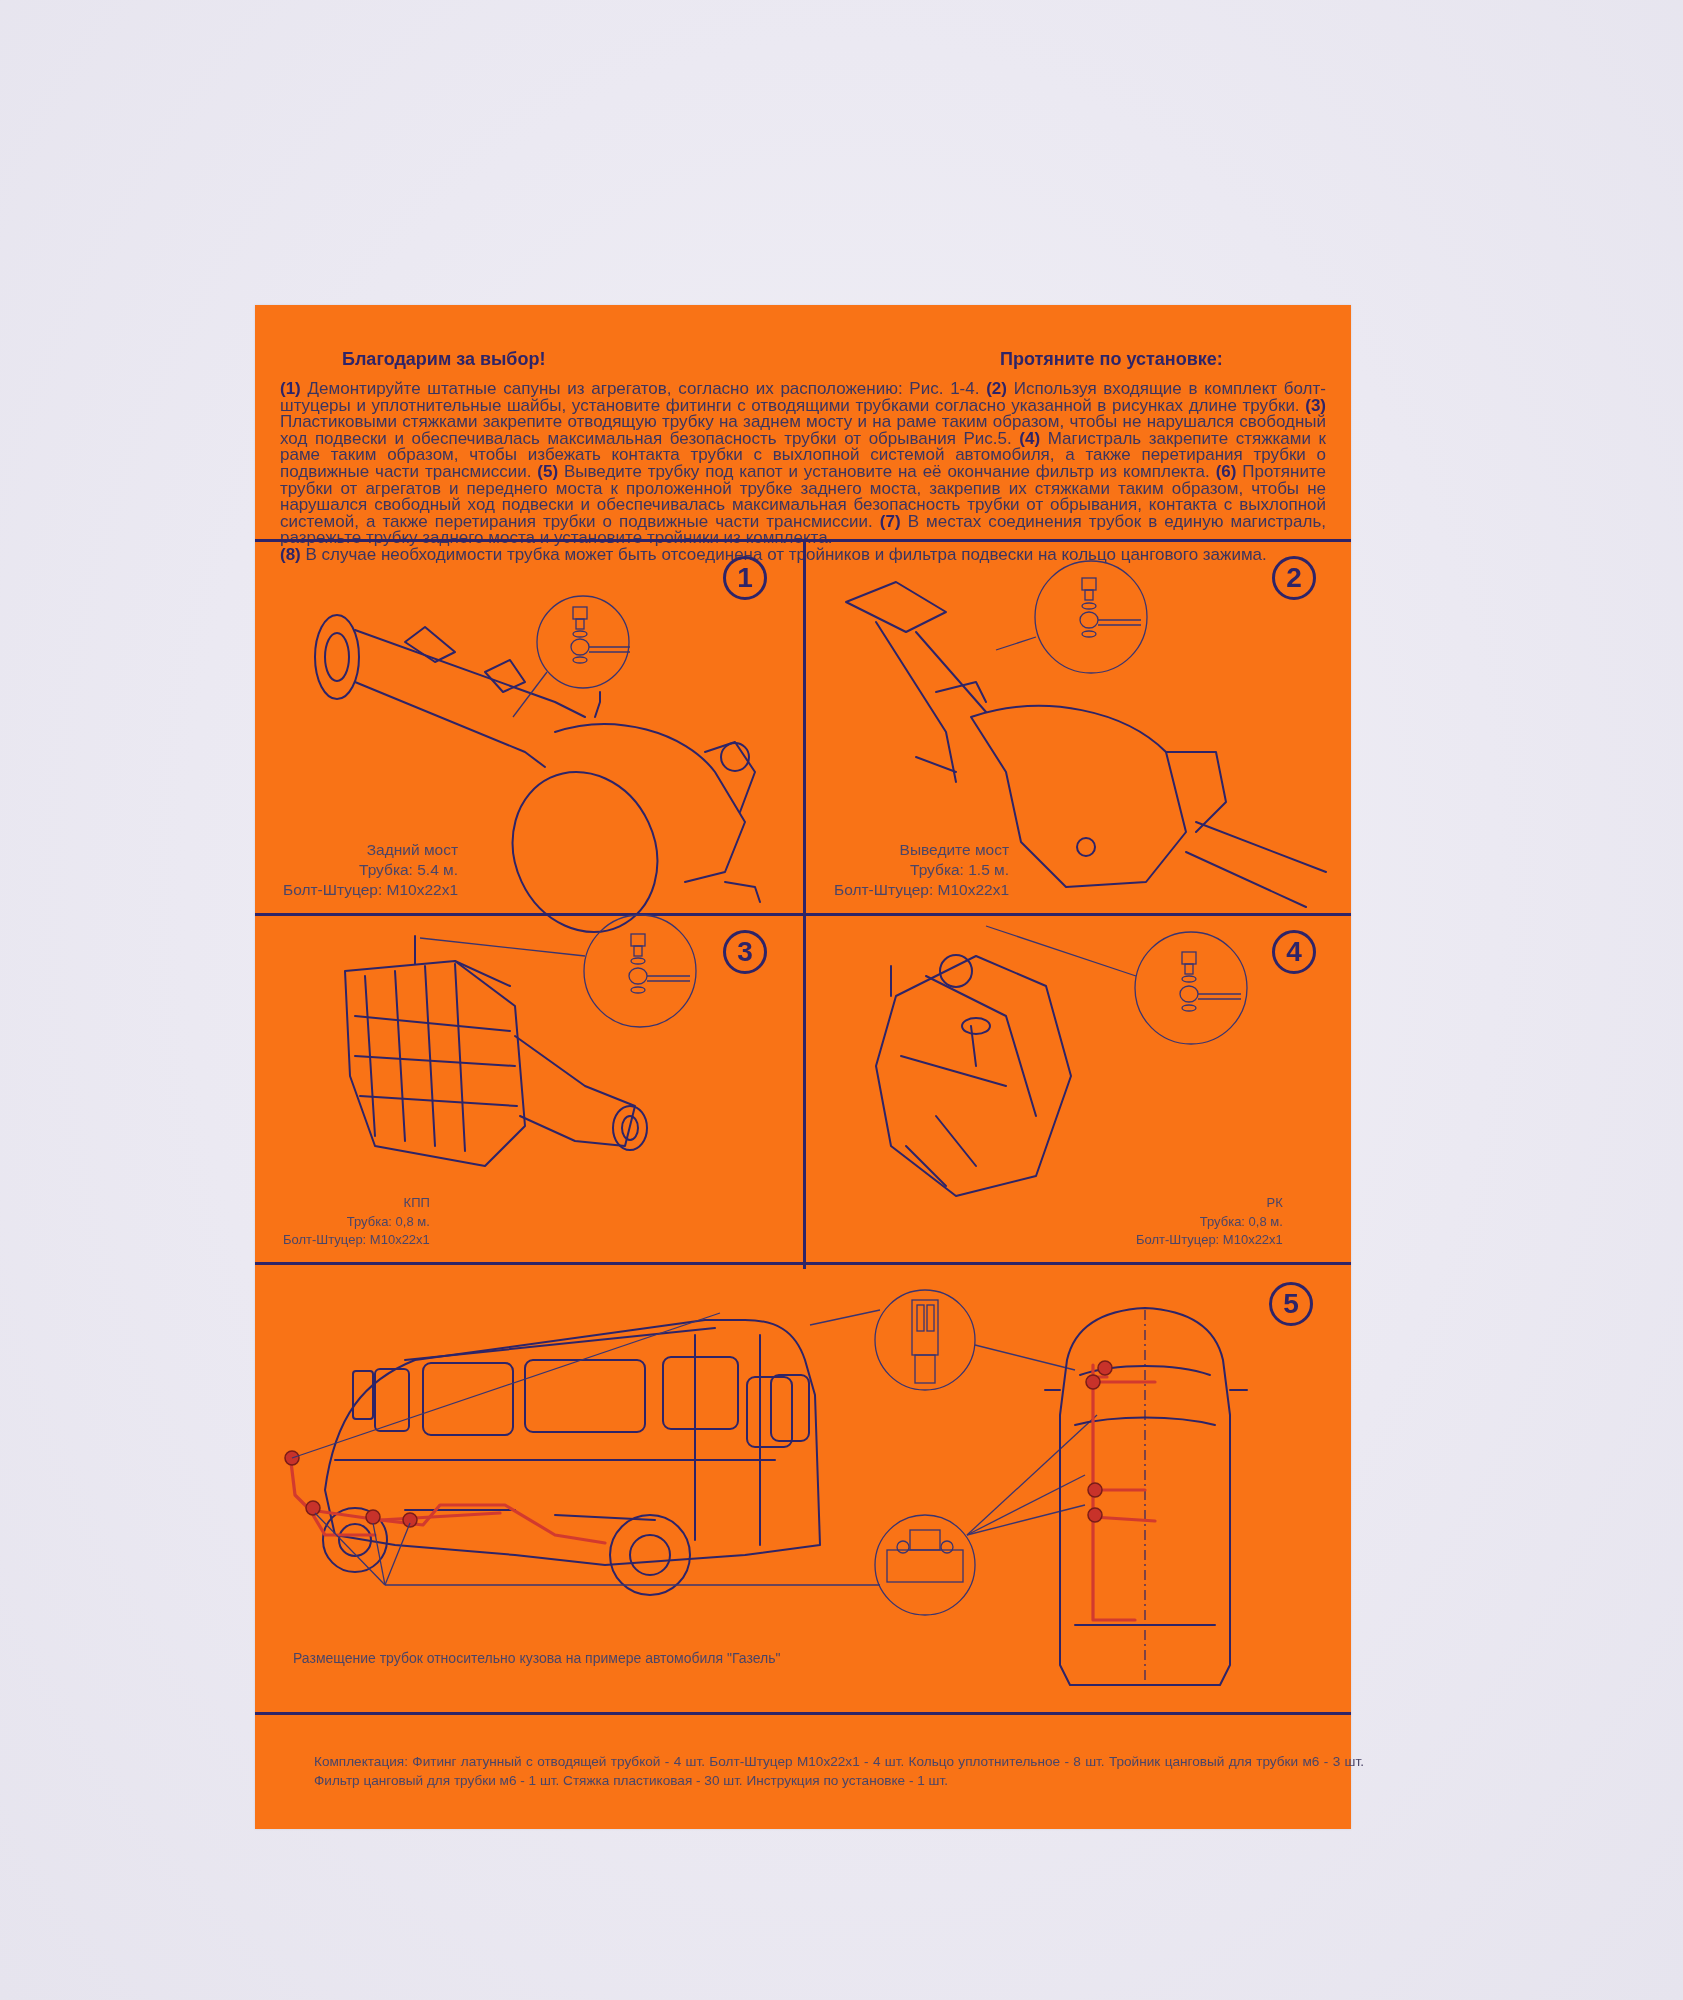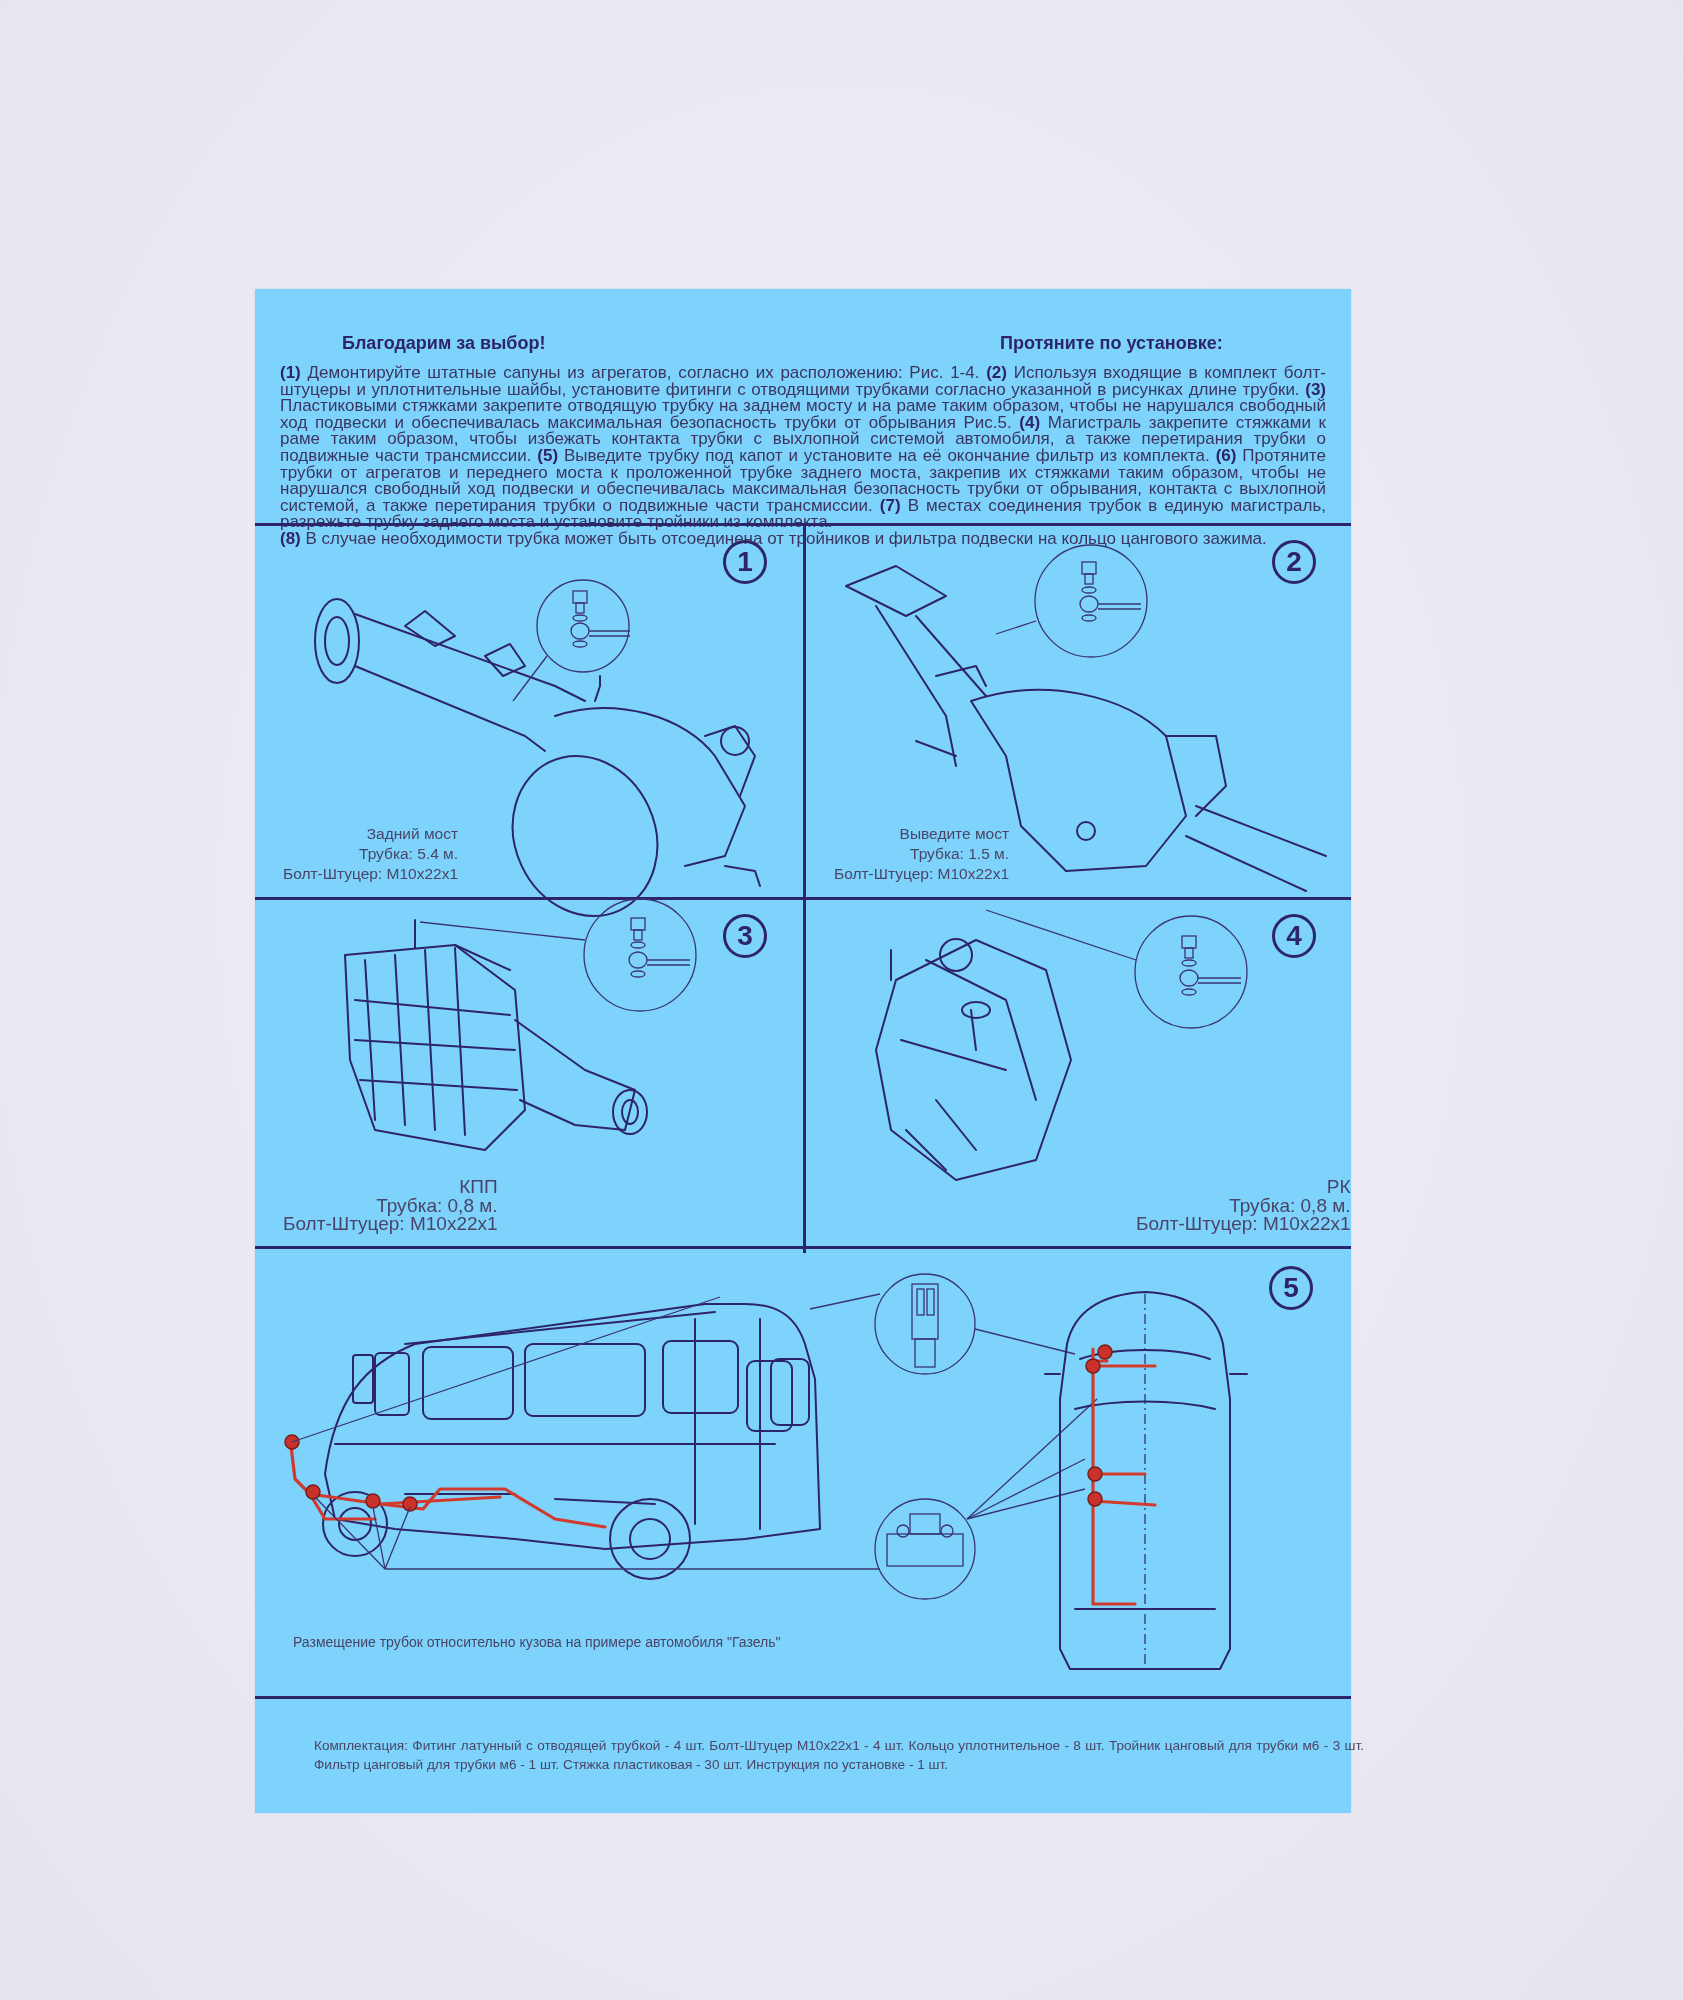--- a/index.html
+++ b/index.html
@@ -1,29 +1,29 @@
 <!DOCTYPE html>
 <html><head>
 <meta charset="utf-8">
 <style>
   html,body{margin:0;padding:0;}
   body{width:1683px;height:2000px;background:#ebe9f2;position:relative;overflow:hidden;font-family:"Liberation Sans",sans-serif;}
   .backdrop{position:absolute;inset:0;background:radial-gradient(ellipse at 50% 45%, #f1f0f6 0%, #ebe9f2 55%, #e6e4ee 100%);}
-  .sheet{position:absolute;left:255px;top:289px;width:1096px;height:1524px;background:#7dd3fc;box-shadow:0 0 2px rgba(80,70,120,0.15);}
+  .sheet{position:absolute;left:255px;top:305px;width:1096px;height:1524px;background:#f97316;box-shadow:0 0 2px rgba(80,70,120,0.15);}
   .hdr{position:absolute;top:44px;font-weight:bold;font-size:18px;color:#2e2468;}
   .hdr.left{left:87px;}
   .hdr.right{left:745px;}
   .intro{position:absolute;left:25px;top:76px;width:1046px;font-size:17px;line-height:16.6px;color:#3b3560;text-align:justify;}
   .intro b{color:#2e2468;}
   .hl{position:absolute;height:3px;background:#2e2468;}
   .vl{position:absolute;width:3px;background:#2e2468;}
   .panel{position:absolute;}
   .badge{position:absolute;width:44px;height:44px;border:3px solid #2e2468;border-radius:50%;display:flex;align-items:center;justify-content:center;font-weight:bold;font-size:28px;color:#2e2468;box-sizing:border-box;}
   .cap{position:absolute;font-size:15.5px;line-height:20px;color:#4a4568;text-align:right;}
-  .cap.small{font-size:19px;line-height:18.5px;}
+  .cap.small{font-size:13px;line-height:18.5px;}
   .caption5{position:absolute;font-size:14px;color:#4a4568;text-align:center;}
   .kit{position:absolute;left:22px;top:1447px;width:1050px;font-size:13.6px;line-height:19px;color:#4a4568;text-align:justify;margin-left:37px;}
   svg{position:absolute;overflow:visible;}
   .draw{fill:none;stroke:#2e2468;stroke-width:2;stroke-linejoin:round;stroke-linecap:round;}
   .thin{fill:none;stroke:#3a3470;stroke-width:1.3;}
   .pipe{fill:none;stroke:#d23a2e;stroke-width:3.2;stroke-linecap:round;stroke-linejoin:round;}
   .dot{fill:#c8322a;stroke:#7a1c18;stroke-width:1.5;}
 </style>
 </head>
 <body>

